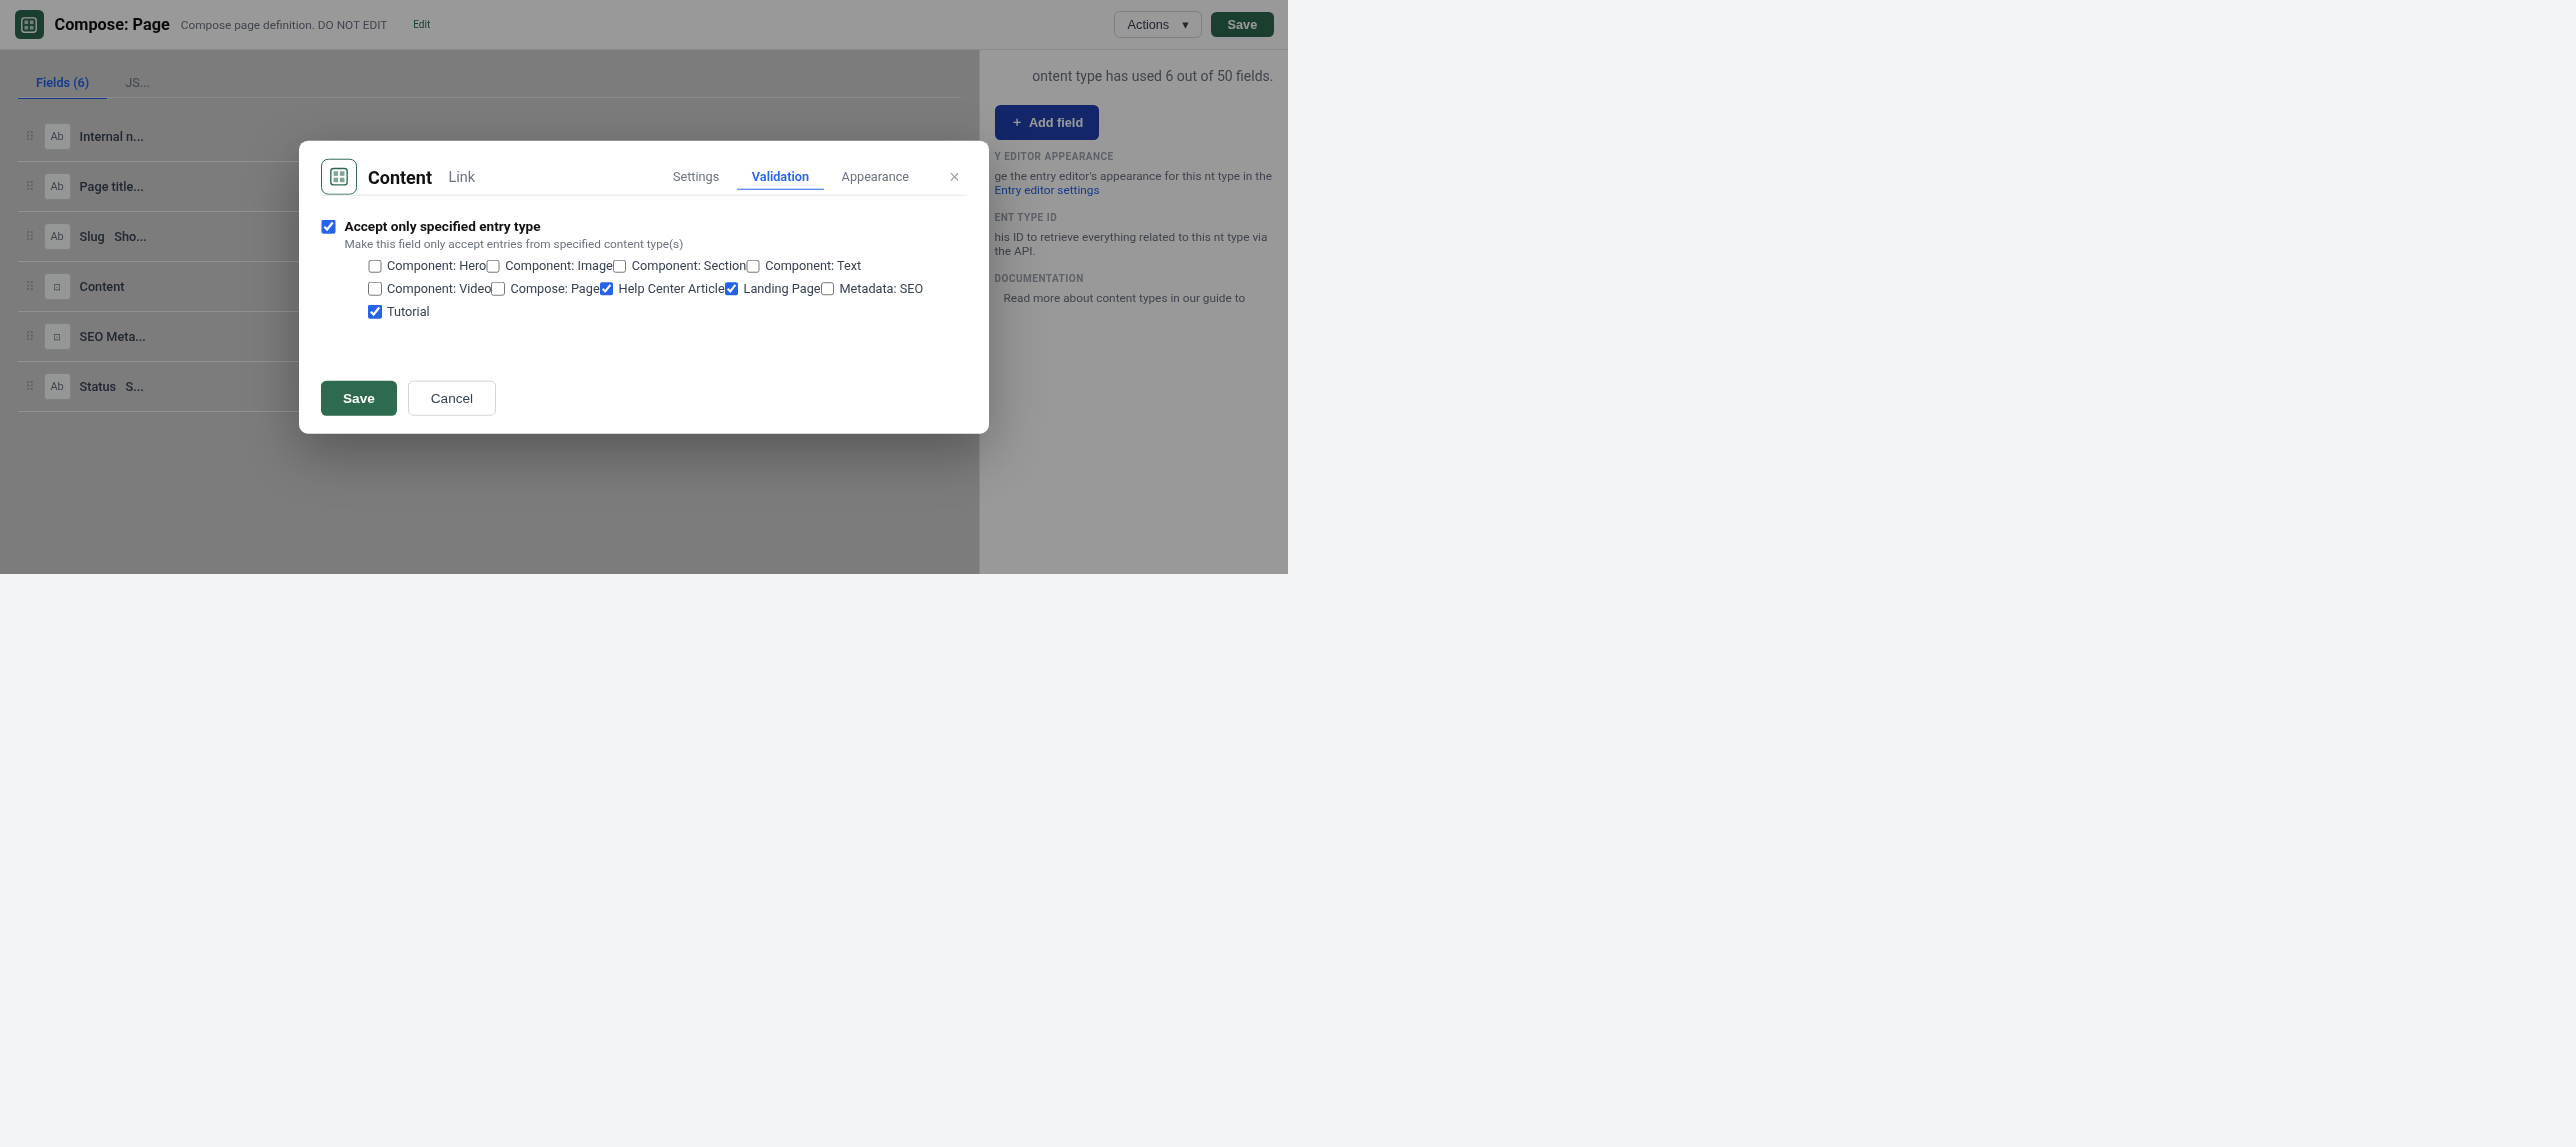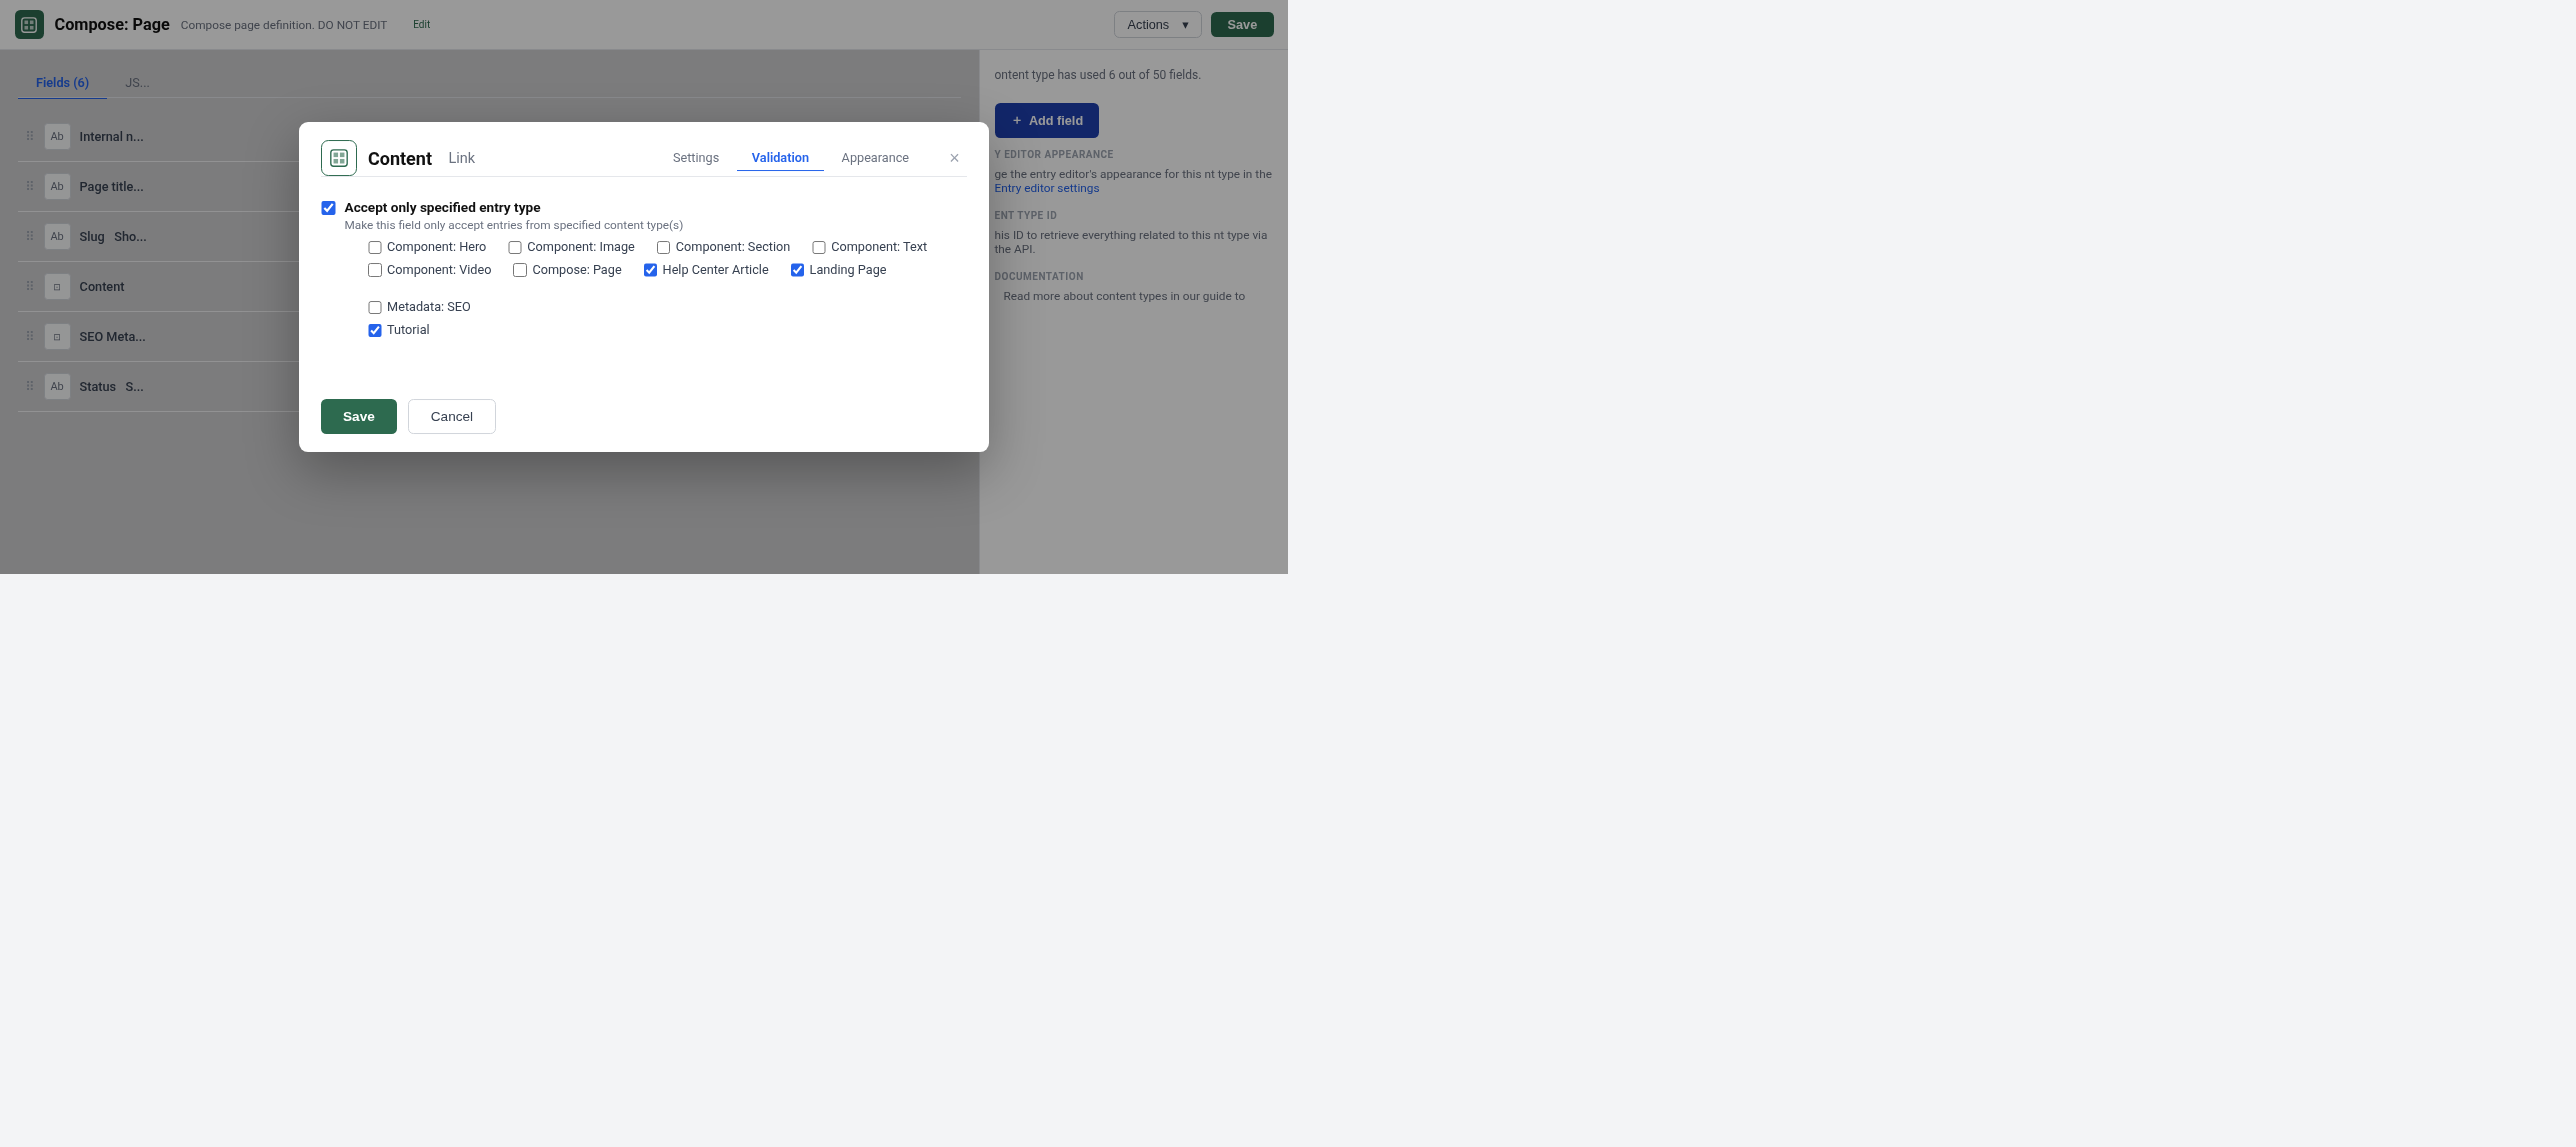--- a/index.html
+++ b/index.html
@@ -272,21 +272,20 @@
     }
 
     .entry-types-grid {
       margin-left: 23.6px;
       margin-top: 7.3px;
       margin-bottom: 7.3px;
     }
     .entry-row {
       display: flex;
       align-items: flex-start;
-      gap: 22px;
       margin-bottom: 7.3px;
       flex-wrap: wrap;
     }
     .entry-item {
       display: flex;
       align-items: center;
       gap: 5.4px;
     }
     .entry-item input[type="checkbox"] {
       width: 13.6px; height: 13.6px;
@@ -349,23 +348,23 @@
       font-size: 12.7px;
       font-weight: 600;
       cursor: pointer;
       display: flex;
       align-items: center;
       gap: 5.4px;
       margin: 11px 0;
     }
 
     .usage-note {
-      font-size: 12px;
-      color: #6b7280;
-      text-align: left;
+      font-size: 14px;
+      color: #6b7280;
+      text-align: right;
       margin-bottom: 21px;
     }
   </style>
 </head>
 <body>
 
 <div class="bg-page"></div>
 
 <div class="topbar">
   <div class="topbar-logo">

